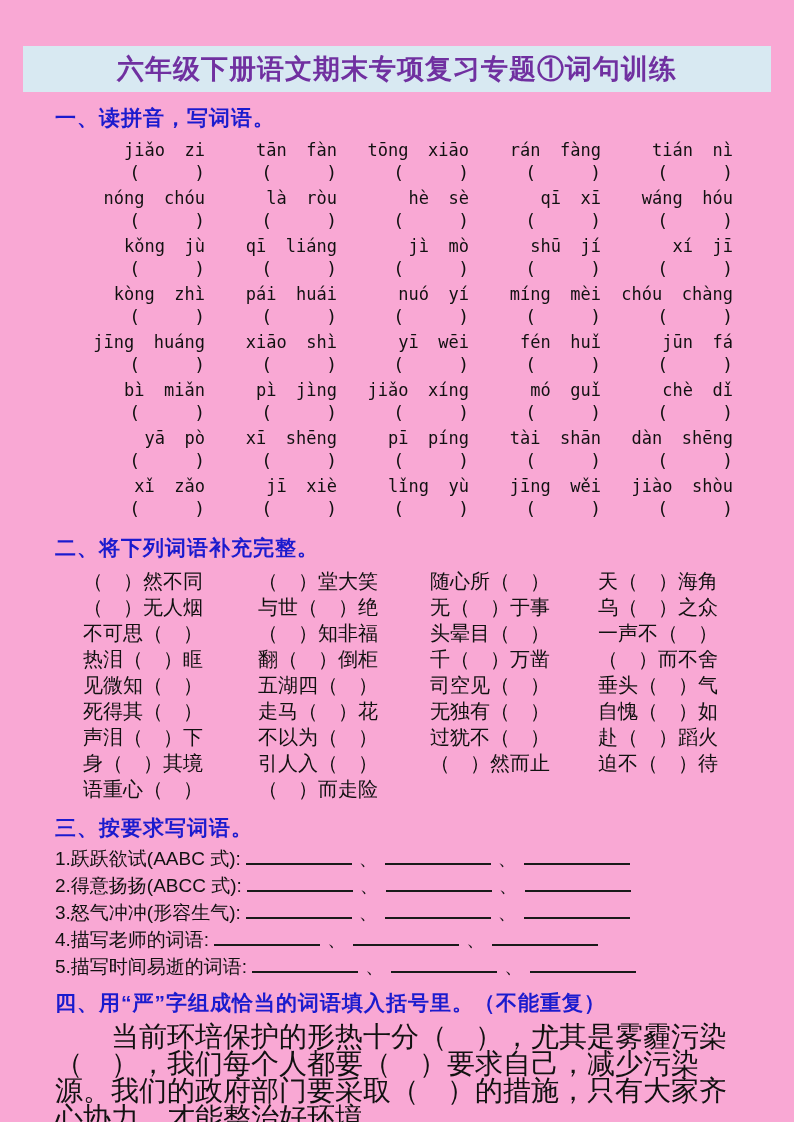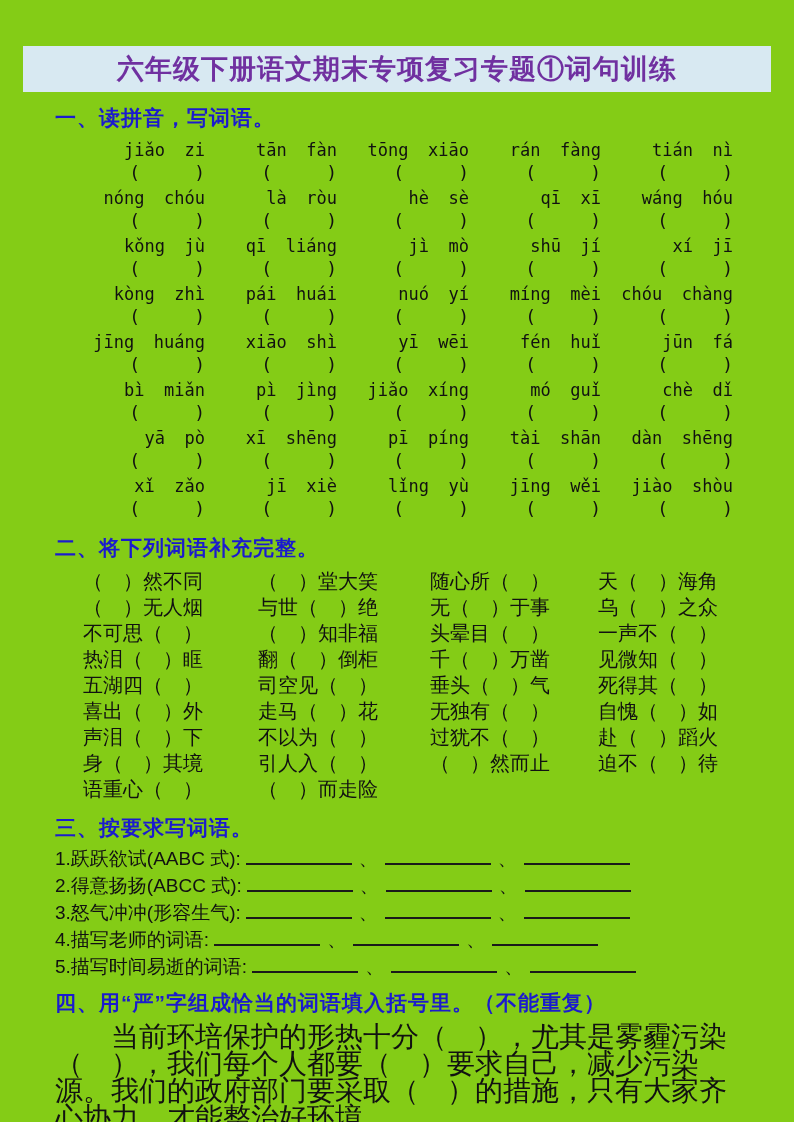--- a/index.html
+++ b/index.html
@@ -1,17 +1,17 @@
 <!DOCTYPE html>
 <html><head>
 <meta charset="utf-8">
 <style>
   html,body{margin:0;padding:0;background:#ffffff;}
   body{width:794px;height:1122px;font-family:"Liberation Sans",sans-serif;color:#111;}
-  .page{position:relative;width:794px;height:1122px;background:#84cc16;overflow:hidden;}
+  .page{position:relative;width:794px;height:1122px;background:#f9a8d4;overflow:hidden;}
 
   .banner{margin:46px 23px 0 23px;background:#d8e9f2;height:46px;display:flex;align-items:center;justify-content:center;}
   .banner h1{margin:0;font-size:27px;font-weight:bold;color:#7030a0;letter-spacing:1px;}
 
   .content{margin:0 45px 0 55px;}
 
   h2.sec{color:#1b1bce;font-size:21px;font-weight:bold;margin:12px 0 6px 0;letter-spacing:1px;}
 
   
   .pinyin-grid{display:grid;grid-template-columns:repeat(5,1fr);margin:2px 0 0 18px;width:660px;}
@@ -218,26 +218,26 @@
         <div class="icell">与世（　）绝</div>
         <div class="icell">无（　）于事</div>
         <div class="icell">乌（　）之众</div>
         <div class="icell">不可思（　）</div>
         <div class="icell">（　）知非福</div>
         <div class="icell">头晕目（　）</div>
         <div class="icell">一声不（　）</div>
         <div class="icell">热泪（　）眶</div>
         <div class="icell">翻（　）倒柜</div>
         <div class="icell">千（　）万凿</div>
+        <div class="icell">（　）而不舍</div>
         <div class="icell">见微知（　）</div>
         <div class="icell">五湖四（　）</div>
         <div class="icell">司空见（　）</div>
         <div class="icell">垂头（　）气</div>
         <div class="icell">死得其（　）</div>
-        <div class="icell">喜出（　）外</div>
         <div class="icell">走马（　）花</div>
         <div class="icell">无独有（　）</div>
         <div class="icell">自愧（　）如</div>
         <div class="icell">声泪（　）下</div>
         <div class="icell">不以为（　）</div>
         <div class="icell">过犹不（　）</div>
         <div class="icell">赴（　）蹈火</div>
         <div class="icell">身（　）其境</div>
         <div class="icell">引人入（　）</div>
         <div class="icell">（　）然而止</div>

